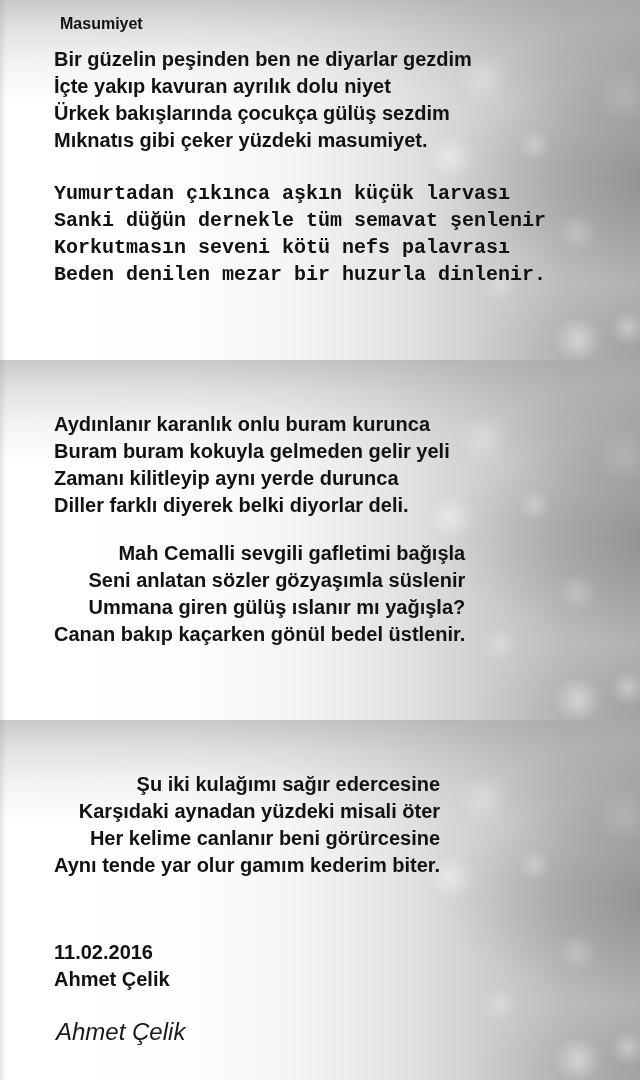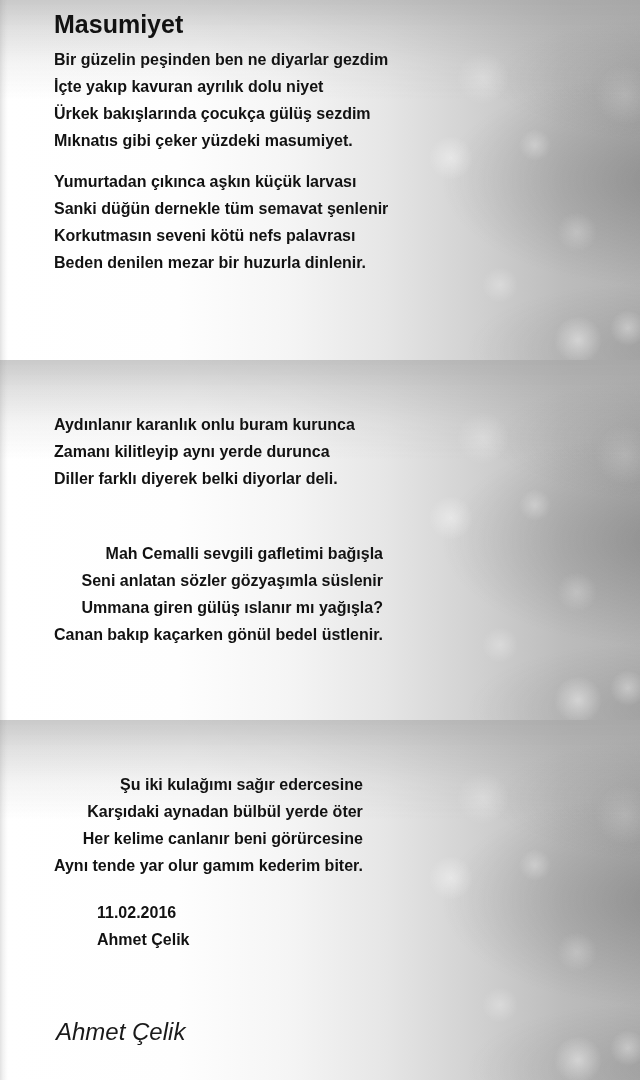--- a/index.html
+++ b/index.html
@@ -42,39 +42,40 @@
     background-repeat: repeat;
   }
   .txt {
     position: absolute;
     left: 54px;
     margin: 0;
     color: #121212;
   }
   .title {
     top: 9px;
-    font-size: 25px;
+    font-size: 16px;
     line-height: 30px;
     font-weight: bold;
+    margin-left: 6px;
   }
   .stanza p {
     margin: 0;
-    font-size: 16px;
+    font-size: 20px;
     line-height: 27px;
     font-weight: bold;
     color: #121212;
     white-space: nowrap;
   }
   .stanza { position: absolute; left: 54px; }
   .s1 { top: 46px; }
-  .s2 { top: 168px; }
+  .s2 { top: 180px; font-family: Liberation Mono, monospace; }
   .s3 { top: 411px; }
   .s4 { top: 540px; text-align: right; }
   .s5 { top: 771px; text-align: right; }
-  .meta { top: 899px; margin-left: 43px; }
+  .meta { top: 939px; }
   .signature {
     top: 1016px;
     left: 56px;
     font-size: 24px;
     line-height: 32px;
     font-style: italic;
     font-weight: normal;
     color: #1a1a1a;
   }
 </style>
@@ -94,34 +95,35 @@
 
   <div class="stanza s2">
     <p>Yumurtadan çıkınca aşkın küçük larvası</p>
     <p>Sanki düğün dernekle tüm semavat şenlenir</p>
     <p>Korkutmasın seveni kötü nefs palavrası</p>
     <p>Beden denilen mezar bir huzurla dinlenir.</p>
   </div>
 
   <div class="stanza s3">
     <p>Aydınlanır karanlık onlu buram kurunca</p>
+    <p>Buram buram kokuyla gelmeden gelir yeli</p>
     <p>Zamanı kilitleyip aynı yerde durunca</p>
     <p>Diller farklı diyerek belki diyorlar deli.</p>
   </div>
 
   <div class="stanza s4">
     <p>Mah Cemalli sevgili gafletimi bağışla</p>
     <p>Seni anlatan sözler gözyaşımla süslenir</p>
     <p>Ummana giren gülüş ıslanır mı yağışla?</p>
     <p>Canan bakıp kaçarken gönül bedel üstlenir.</p>
   </div>
 
   <div class="stanza s5">
     <p>Şu iki kulağımı sağır edercesine</p>
-    <p>Karşıdaki aynadan bülbül yerde öter</p>
+    <p>Karşıdaki aynadan yüzdeki misali öter</p>
     <p>Her kelime canlanır beni görürcesine</p>
     <p>Aynı tende yar olur gamım kederim biter.</p>
   </div>
 
   <div class="stanza meta">
     <p>11.02.2016</p>
     <p>Ahmet Çelik</p>
   </div>
 
   <div class="txt signature">Ahmet Çelik</div>

